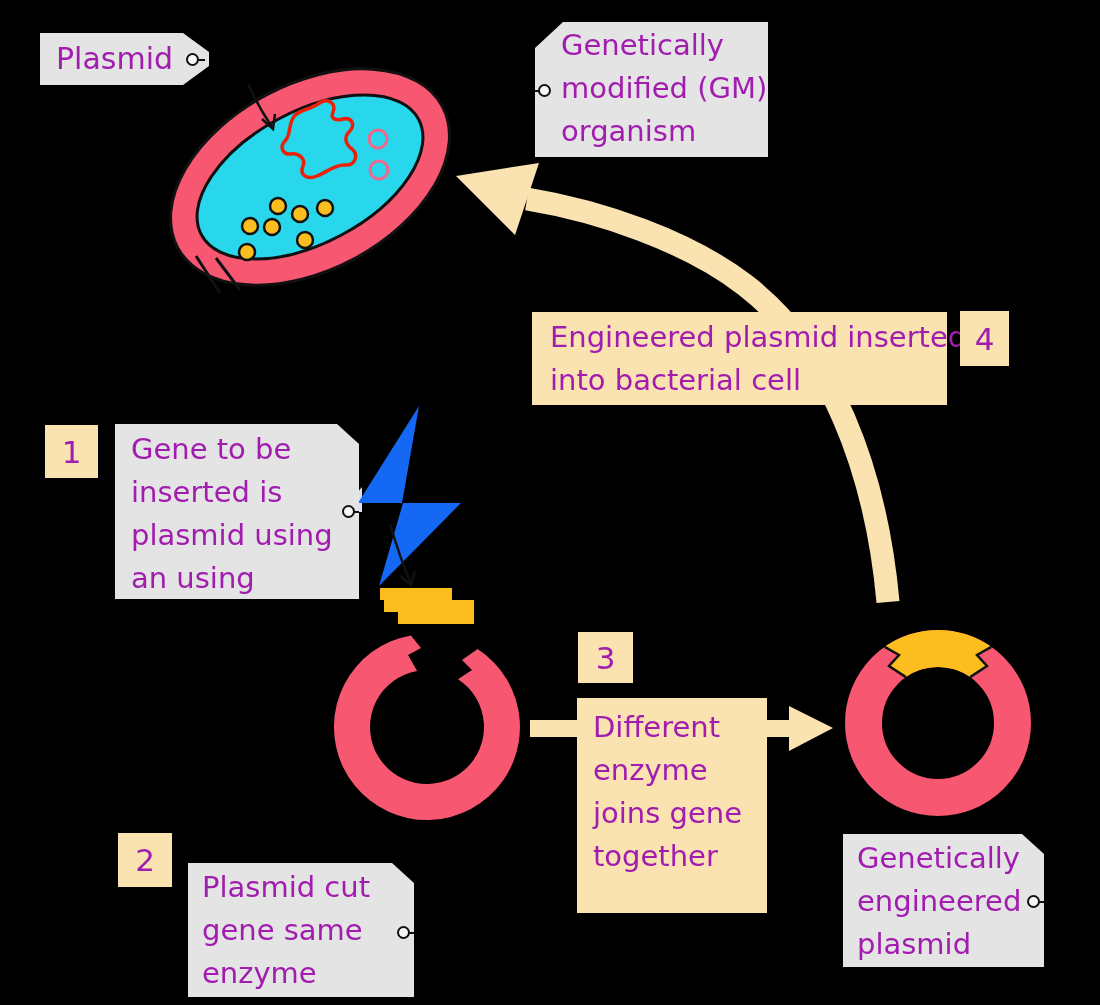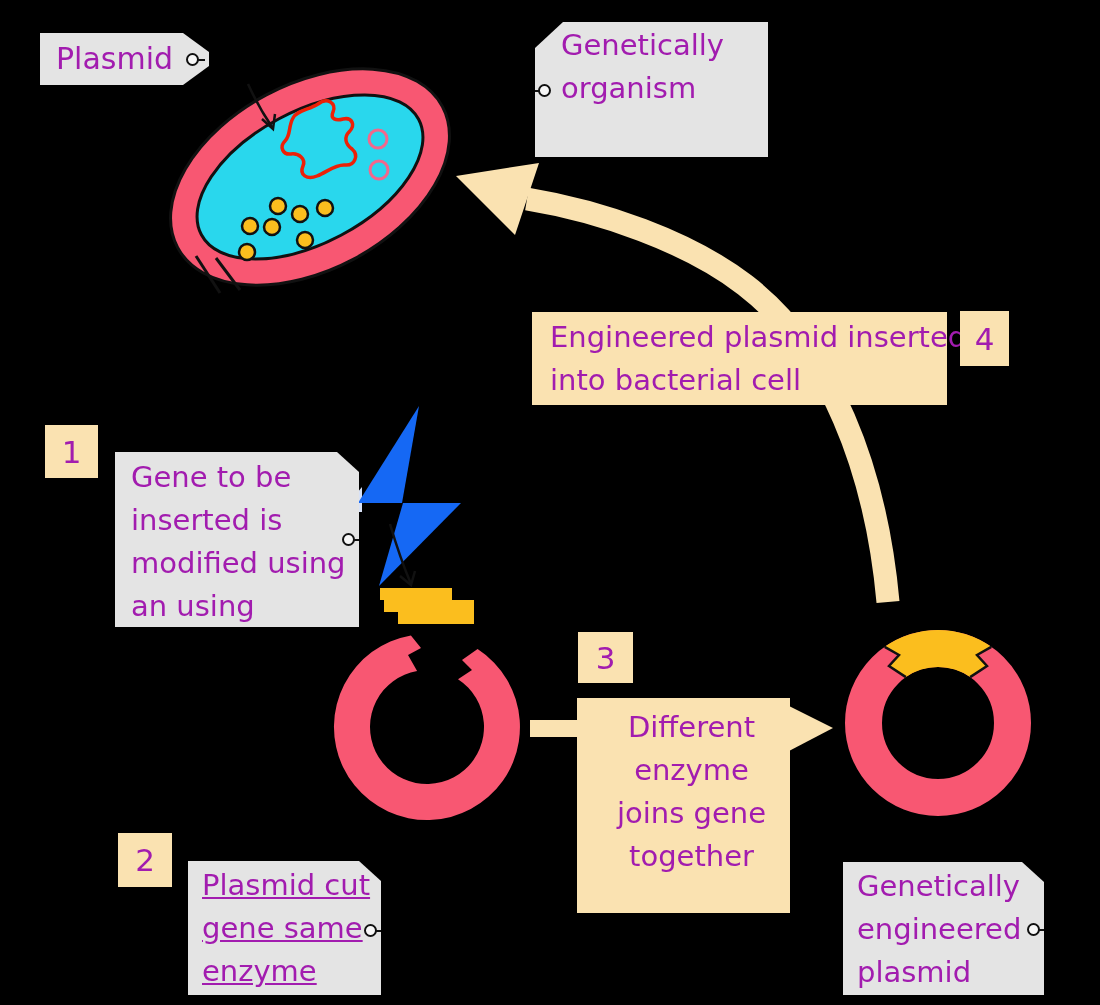--- a/index.html
+++ b/index.html
@@ -18,21 +18,21 @@
   .peachbox{position:absolute;background:var(--peach);}
   .tag-lines div, .box-lines div{line-height:43px;white-space:nowrap;font-size:29px;}
   .single{font-size:30px;}
   .num{position:absolute;background:var(--peach);display:flex;align-items:center;justify-content:center;
        font-size:31px;}
   .hole{position:absolute;width:9px;height:9px;border:2.5px solid #111;border-radius:50%;
         background:#f7f7f7;}
   .hole::after{content:"";position:absolute;top:50%;width:8px;height:2.5px;background:#111;margin-top:-1px;}
   .hole.right::after{left:100%;}
   .hole.left::after{right:100%;}
-  .chamfer-tr{clip-path:polygon(0 0, calc(100% - 22px) 0, 100% 20px, 100% 100%, 0 100%);margin-top:28px;}
+  .chamfer-tr{clip-path:polygon(0 0, calc(100% - 22px) 0, 100% 20px, 100% 100%, 0 100%);}
   .chamfer-tl{clip-path:polygon(28px 0, 100% 0, 100% 100%, 0 100%, 0 26px);}
   .chamfer-r2{clip-path:polygon(0 0, calc(100% - 26px) 0, 100% 19px, 100% calc(100% - 19px), calc(100% - 26px) 100%, 0 100%);}
 </style>
 </head>
 <body>
 
 <div class="canvas">
 
   <svg width="1100" height="1005" viewBox="0 0 1100 1005">
 
@@ -100,54 +100,55 @@
   </svg>
 
   <div class="tag chamfer-r2 single" style="left:40px;top:33px;width:153px;height:52px;line-height:52px;padding-left:16px;">
     <span>Plasmid</span>
     <span class="hole right" style="right:10px;top:20px;"></span>
   </div>
 
   <div class="tag chamfer-tl" style="left:535px;top:22px;width:233px;height:135px;">
     <div class="tag-lines" style="padding:2px 0 0 26px;">
         <div>Genetically</div>
+        <div>modified (GM)</div>
         <div>organism</div>
       </div>
     <span class="hole left" style="left:3px;top:62px;"></span>
   </div>
 
   <div class="num" style="left:45px;top:425px;width:53px;height:53px;">
       <span>1</span>
     </div>
   <div class="tag chamfer-tr" style="left:115px;top:424px;width:244px;height:175px;">
     <div class="tag-lines" style="padding:4px 0 0 16px;">
         <div>Gene to be</div>
         <div>inserted is</div>
-        <div>modified using</div>
+        <div>plasmid using</div>
         <div>an using</div>
       </div>
     <span class="hole right" style="right:4px;top:81px;"></span>
   </div>
 
   <div class="num" style="left:118px;top:833px;width:54px;height:54px;">
       <span>2</span>
     </div>
-  <div class="tag chamfer-tr" style="left:188px;top:833px;width:193px;height:134px;text-decoration:underline;">
+  <div class="tag chamfer-tr" style="left:188px;top:863px;width:226px;height:134px;">
     <div class="tag-lines" style="padding:3px 0 0 14px;">
         <div>Plasmid cut</div>
         <div>gene same</div>
         <div>enzyme</div>
       </div>
     <span class="hole right" style="right:4px;top:63px;"></span>
   </div>
 
   <div class="num" style="left:578px;top:632px;width:55px;height:51px;">
       <span>3</span>
     </div>
-  <div class="peachbox" style="left:577px;top:698px;width:213px;height:215px;text-align:center;">
+  <div class="peachbox" style="left:577px;top:698px;width:190px;height:215px;">
     <div class="box-lines" style="padding:8px 0 0 16px;">
         <div>Different</div>
         <div>enzyme</div>
         <div>joins gene</div>
         <div>together</div>
       </div>
   </div>
 
   <div class="peachbox" style="left:532px;top:312px;width:415px;height:93px;">
     <div class="box-lines" style="padding:4px 0 0 18px;">

